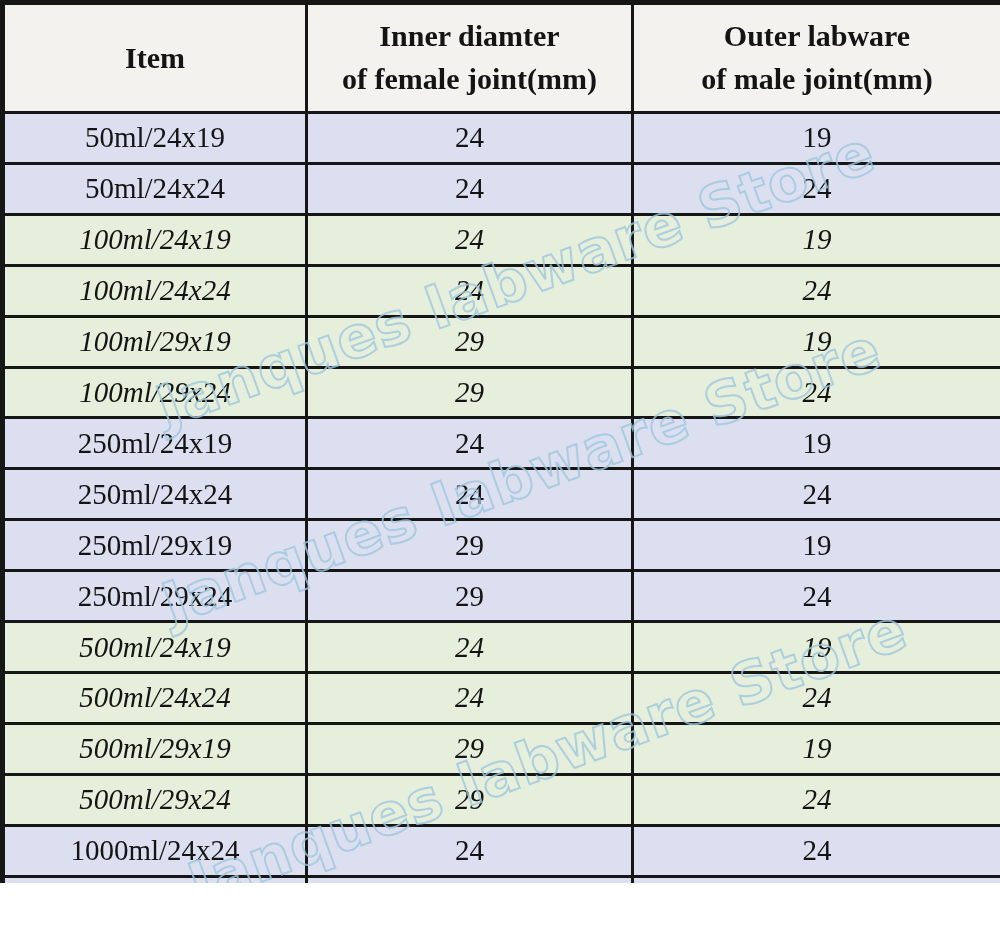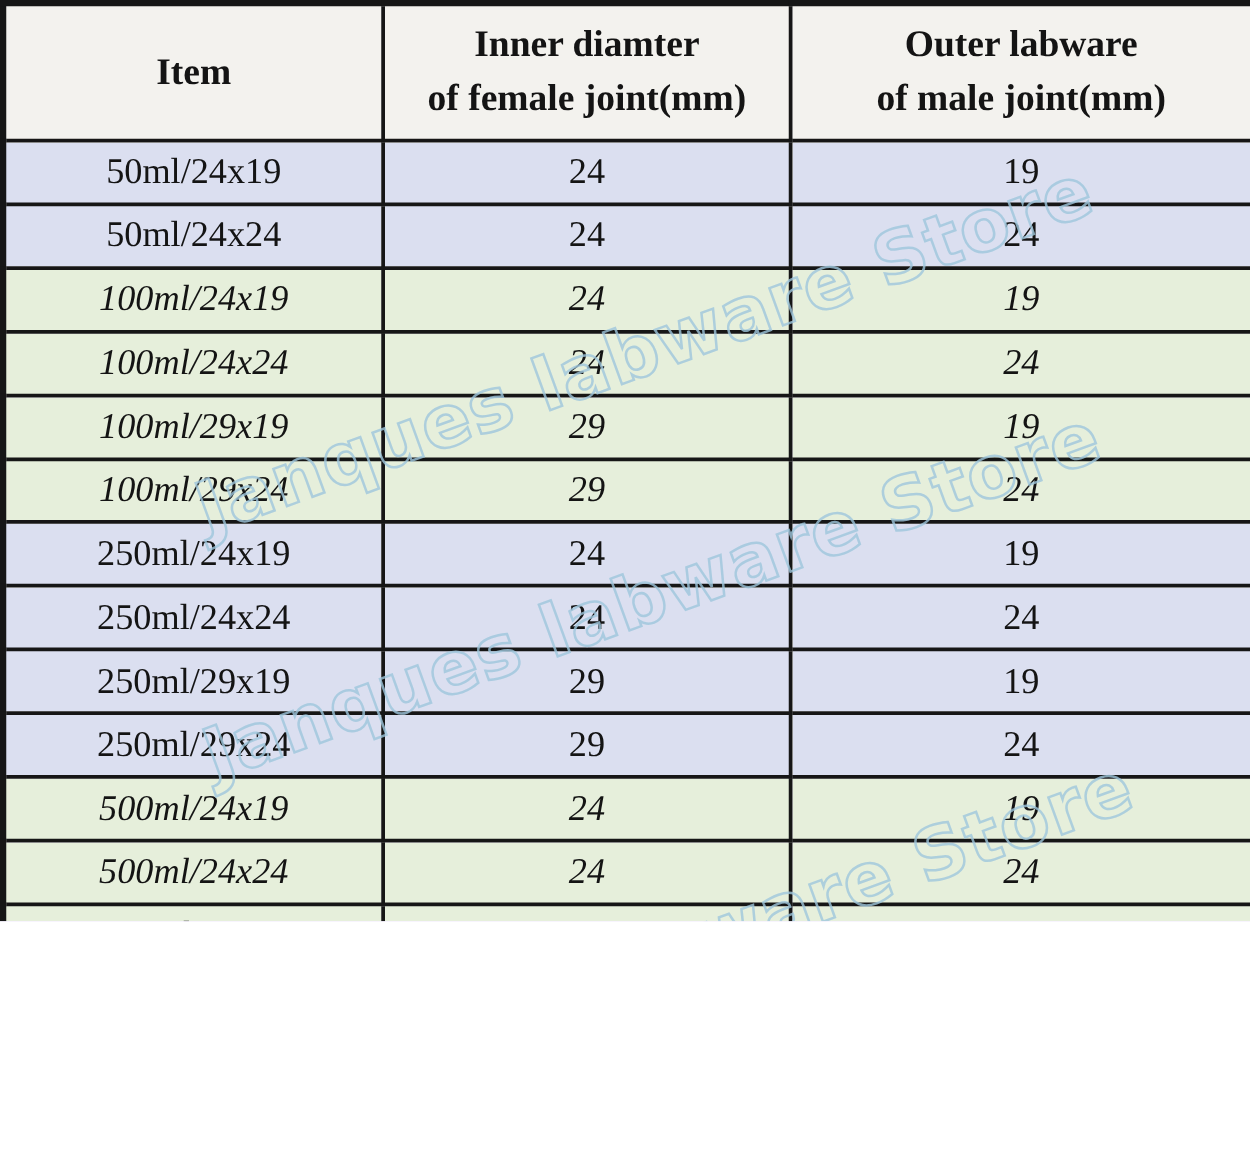--- a/index.html
+++ b/index.html
@@ -1,18 +1,18 @@
 <!DOCTYPE html>
 <html style="--border: #161616; --text: #141414; --header-bg: #f3f2ee; --row-blue: #dbdff0; --row-green: #e6efdb; --wm: #9fc7dd;"><head>
 <meta charset="utf-8">
 <style>
   html,body{margin:0;padding:0;background:#ffffff;}
   .stage{
     position:relative;
-    width:1000px;height:737px;
+    width:1000px;height:883px;
     background:#8b5cf6;
     font-family:"Liberation Serif",serif;
     overflow:hidden;
   }
   table.spec{
     position:absolute;left:0;top:0;
     width:1000px;height:931px;
     border-collapse:collapse;
     table-layout:fixed;
     background:#ffffff;

